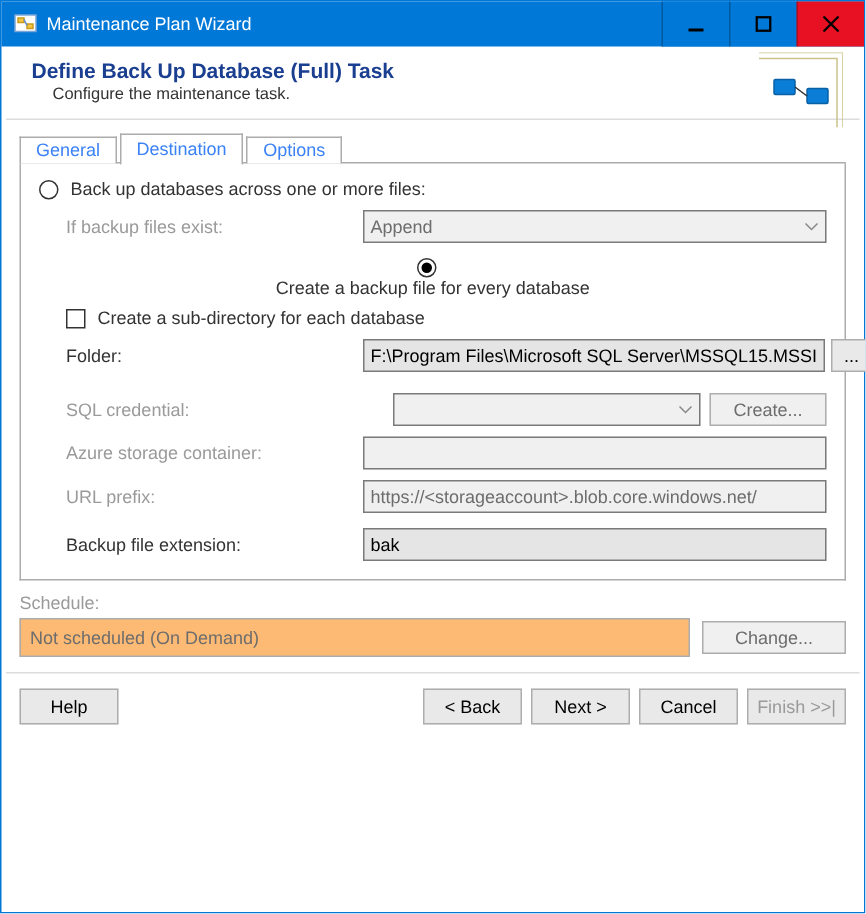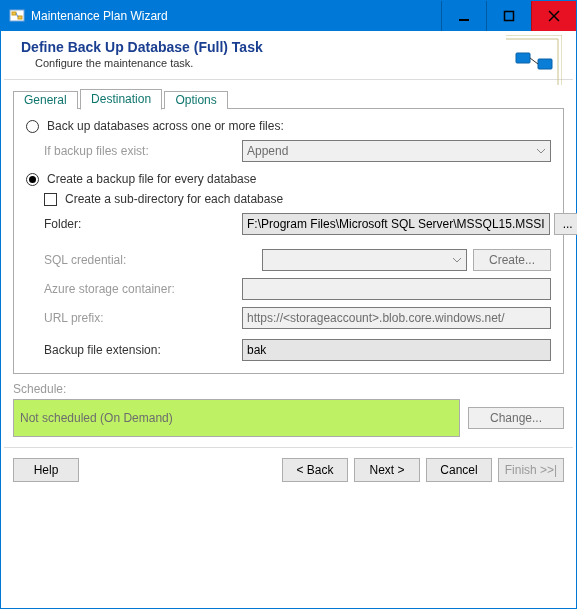--- a/index.html
+++ b/index.html
@@ -13,21 +13,21 @@
   .titlebar .wbtn.min { }
   .titlebar .wbtn.close { background: #e81123; }
   .titlebar .wbtn svg { stroke: #000; fill: none; }
   .header { padding: 8px 14px 10px 20px; position: relative; }
   .header h1 { margin: 0; font-size: 14px; font-weight: 700; color: #1a3e90; }
   .header .sub { font-size: 11px; color: #333; margin-left: 14px; margin-top: 2px; }
   .header .decor { position:absolute; right:14px; top:4px; width:56px; height:50px; }
   .rule { height:1px; background:#dcdcdc; margin:0 3px; }
   .body { padding: 8px 12px 0 12px; }
   .tabs { position: relative; height: 21px; border-bottom: 1px solid #acacac; }
-  .tab { position: relative; display: inline-block; padding: 2px 10px 3px; border: 1px solid #acacac; border-bottom: none; background: #fff; margin-right: -1px; top: 1px; color: #0f766e; }
+  .tab { position: relative; display: inline-block; padding: 2px 10px 3px; border: 1px solid #acacac; border-bottom: none; background: #fff; margin-right: -1px; top: 1px; color: #3b82f6; }
   .tab.inactive { top: 2px; padding-top:1px; padding-bottom:2px; background:#fff; }
   .tab.active { background: #fff; z-index: 2; border-bottom: 1px solid #fff; }
   .tabpanel { border: 1px solid #acacac; border-top: none; padding: 10px 12px 12px 12px; }
   .row { display: flex; align-items: center; margin-bottom: 6px; }
   .radio { width: 13px; height: 13px; border: 1px solid #333; border-radius: 50%; margin-right: 8px; display:inline-flex; align-items:center; justify-content:center; background:#fff; flex:0 0 13px;}
   .radio.sel::after { content:""; width:7px; height:7px; background:#000; border-radius:50%; display:block; }
   .check { width:13px; height:13px; border:1px solid #333; margin-right:8px; background:#fff; flex:0 0 13px; }
   .listbox { border:1px solid #7a7a7a; height:92px; background:#fff; }
   .sidebtns { width:102px; margin-left:6px; display:flex; flex-direction:column; }
   .btn { border:1px solid #adadad; background:#f0f0f0; height:26px; display:flex; align-items:center; justify-content:center; color:#6d6d6d; }
@@ -39,21 +39,21 @@
   .combo { position:relative; }
   .combo .caret { position:absolute; right:4px; top:4px; width:10px; height:12px; }
   .group-label { width: 216px; flex: 0 0 216px; }
   .form-row { display:flex; align-items:center; margin-top:7px; }
   .form-right { flex:1; display:flex; align-items:flex-end; }
   .bottombar { display:flex; align-items:center; padding:10px 12px 0 12px; }
   .navbtn { border:1px solid #adadad; background:#e9e9e9; width:66px; height:24px; display:flex; align-items:center; justify-content:center; color:#000; }
   .navbtn.disabled { color:#9a9a9a; }
   .navbtn + .navbtn { margin-left:6px; }
   .browsebtn { width:28px; height:22px; border:1px solid #adadad; background:#e9e9e9; display:flex; align-items:center; justify-content:center; margin-left:4px; }
-  .sched-input { border:1px solid #acacac; background:#bef264; height:38px; padding:1px 6px; color:#6d6d6d; flex:1; margin-right:8px; display:flex; align-items:center; }
+  .sched-input { border:1px solid #acacac; background:#fdba74; height:26px; padding:1px 6px; color:#6d6d6d; flex:1; margin-right:8px; display:flex; align-items:center; }
 </style>
 </head>
 <body>
 
 <div class="window">
 
   <div class="titlebar">
     <svg class="icon" viewBox="0 0 16 16">
       <rect x="1" y="2" width="14" height="11" fill="#fff" stroke="#7aa5d6"></rect>
       <rect x="3" y="4" width="4" height="3" fill="#f4c542" stroke="#c79a1e"></rect>
@@ -113,21 +113,21 @@
         <div class="form-right">
           <div class="input ro combo" style="flex:1;">
             <span>Append</span>
             <svg class="caret" viewBox="0 0 10 12">
                 <polyline points="1,4 5,8 9,4" fill="none" stroke="#888"></polyline>
               </svg>
           </div>
         </div>
       </div>
 
-      <div class="row" style="margin-top:10px;">
+      <div class="row" style="margin-top:10px;flex-direction:column;">
         <span class="radio sel"></span>
         <span class="lbl">Create a backup file for every database</span>
       </div>
 
       <div class="row" style="padding-left:18px;">
         <span class="check"></span>
         <span class="lbl">Create a sub-directory for each database</span>
       </div>
 
       <div class="form-row" style="padding-left:18px;">

